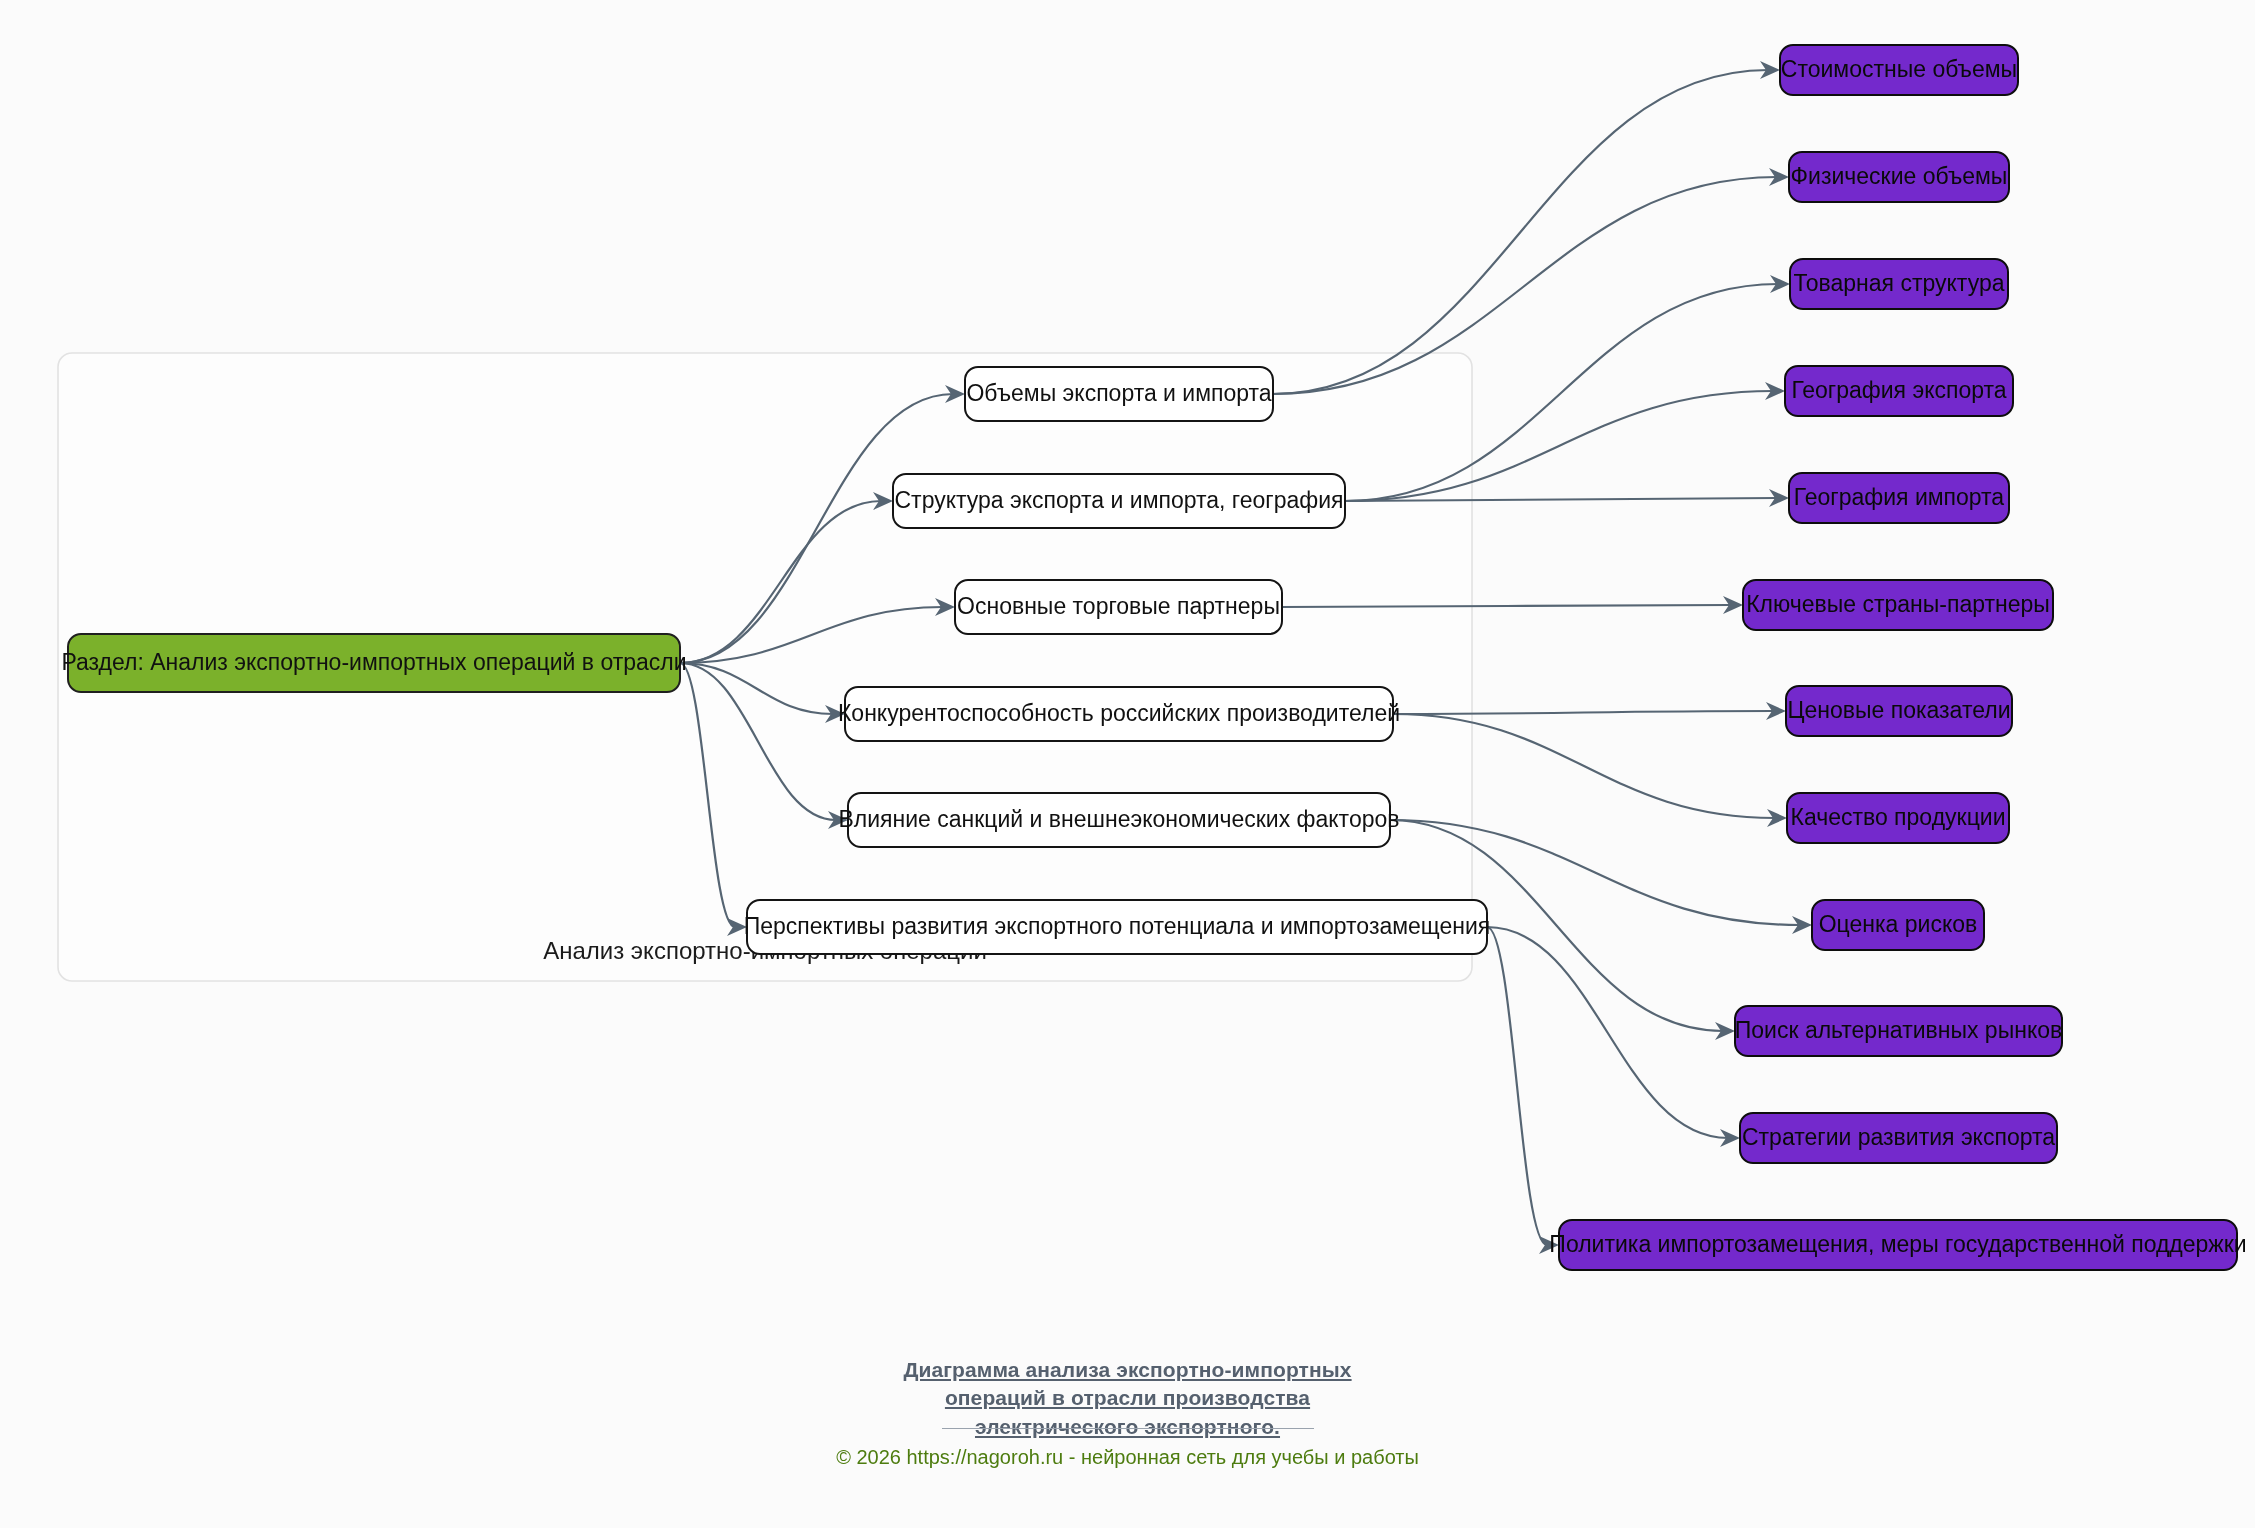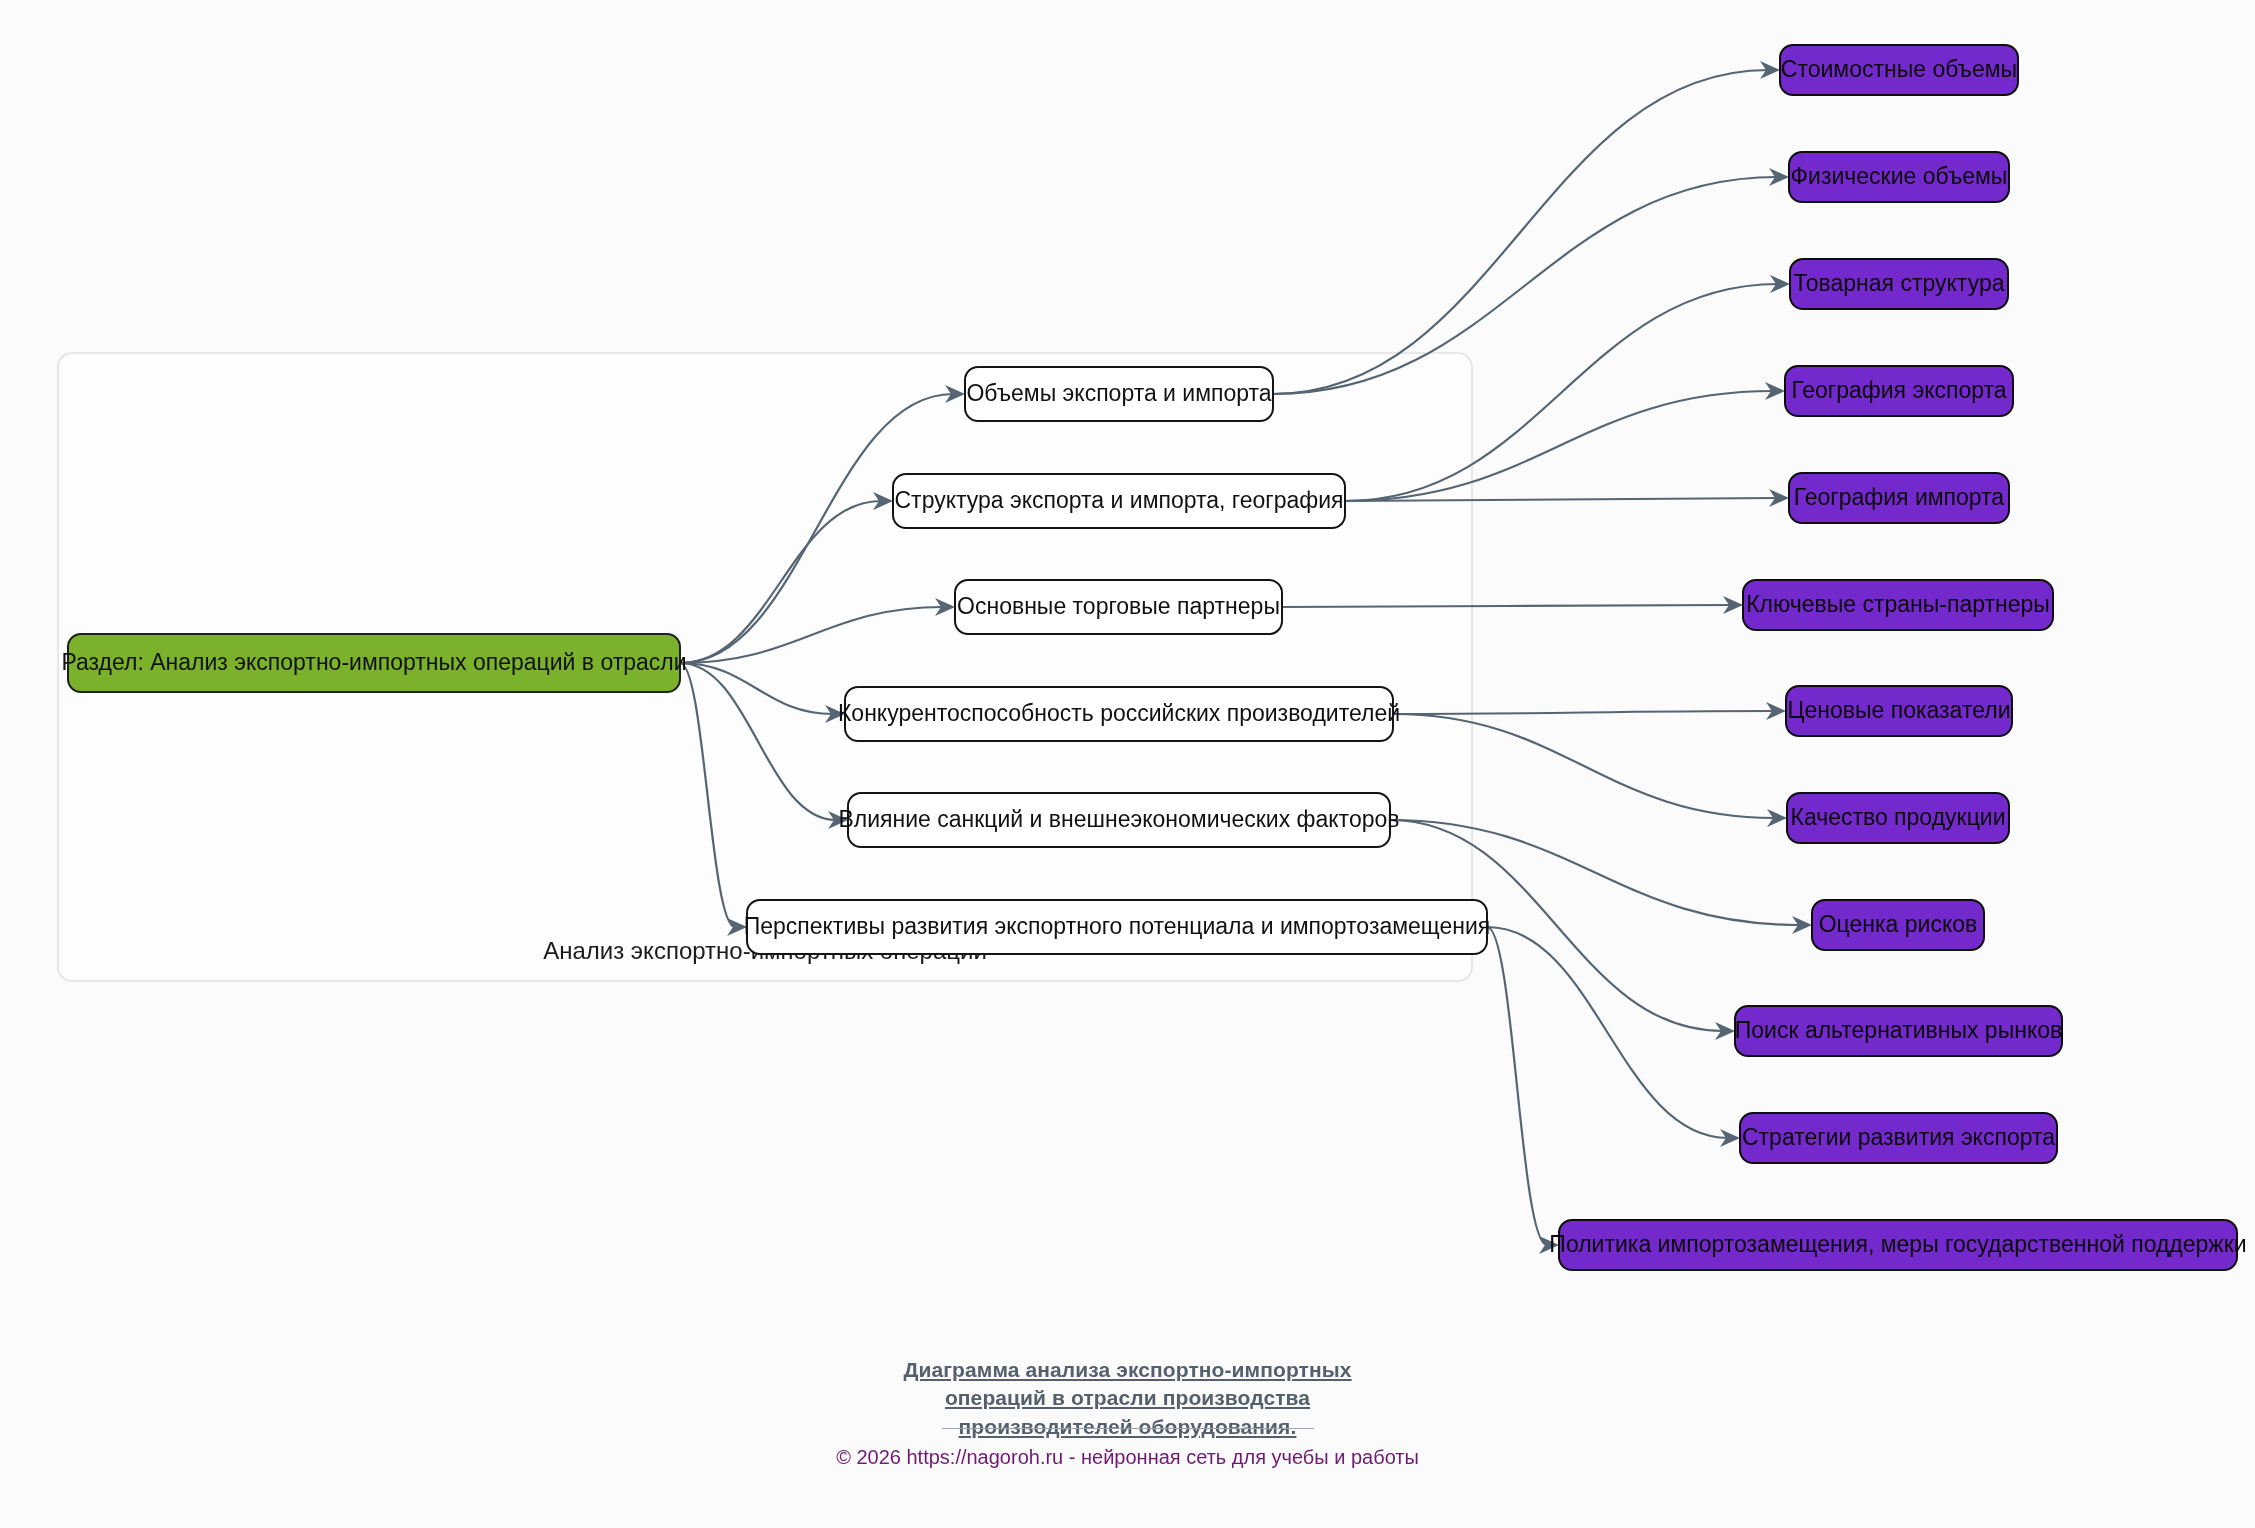--- a/index.html
+++ b/index.html
@@ -38,21 +38,21 @@
   }
   #caption-title{
     top:1356px;font-size:21px;font-weight:bold;color:#55606e;
     line-height:1.35;letter-spacing:.1px;text-decoration:underline;
   }
   #caption-rule{
     position:absolute;left:50%;transform:translateX(-50%);
     top:1428px;width:372px;height:1px;background:#9aa3ae;
   }
   #caption-footer{
-    top:1446px;font-size:20px;color:#701a75;
+    top:1446px;font-size:20px;color:#4d7c0f;
   }
 </style>
 </head>
 <body>
 
 <div id="stage">
   <svg id="canvas" viewBox="0 0 2255 1528" xmlns="http://www.w3.org/2000/svg">
     <g id="layer-subgraph">
         <rect x="58" y="353" width="1414" height="628" rx="14" ry="14" class="subgraph-box"></rect>
         <text x="765" y="959" class="subgraph-label" text-anchor="middle">Анализ экспортно-импортных операций</text>
@@ -207,17 +207,17 @@
         <g>
           <rect x="1559" y="1220" width="678" height="50" rx="13" ry="13" class="node-rect node-leaf"></rect>
           <text x="1898" y="1246" class="node-text leaf" text-anchor="middle">Политика импортозамещения, меры государственной поддержки</text>
         </g>
       </g>
   </svg>
 
   <div class="caption" id="caption-title">
     <div>Диаграмма анализа экспортно-импортных</div>
     <div>операций в отрасли производства</div>
-    <div>производителей оборудования.</div>
+    <div>электрического экспортного.</div>
   </div>
   <div id="caption-rule"></div>
   <div class="caption" id="caption-footer">© 2026 https://nagoroh.ru - нейронная сеть для учебы и работы</div>
 </div>
 
 </body></html>

